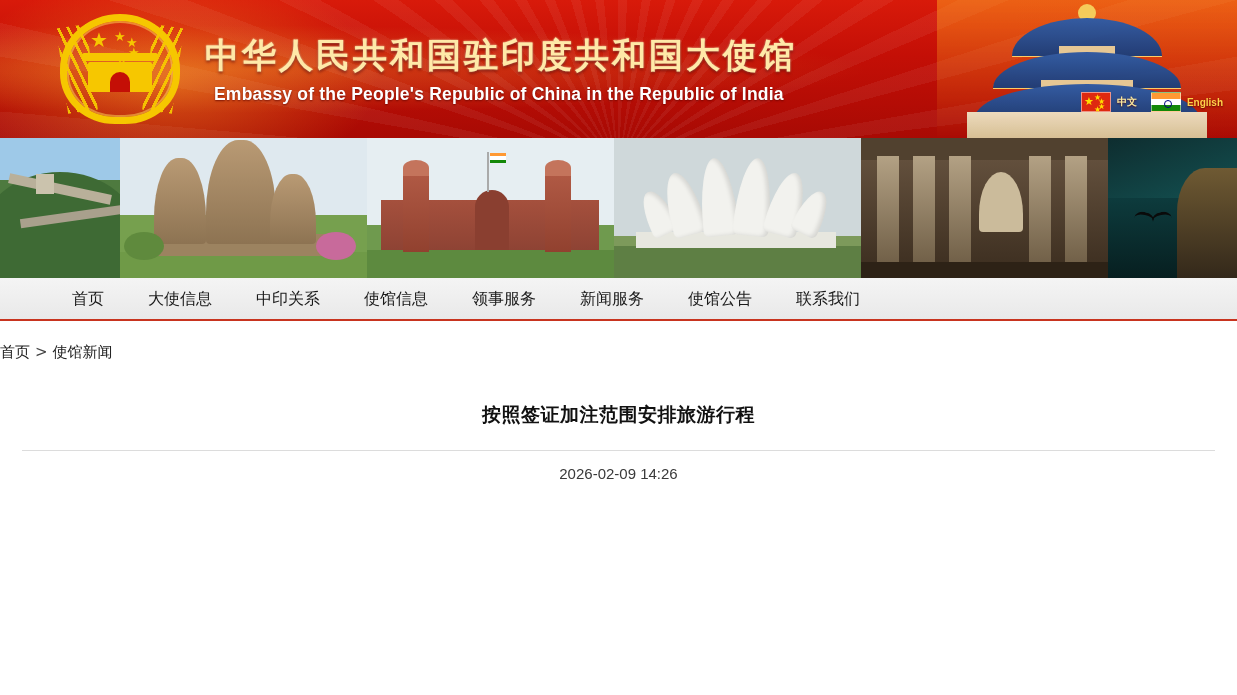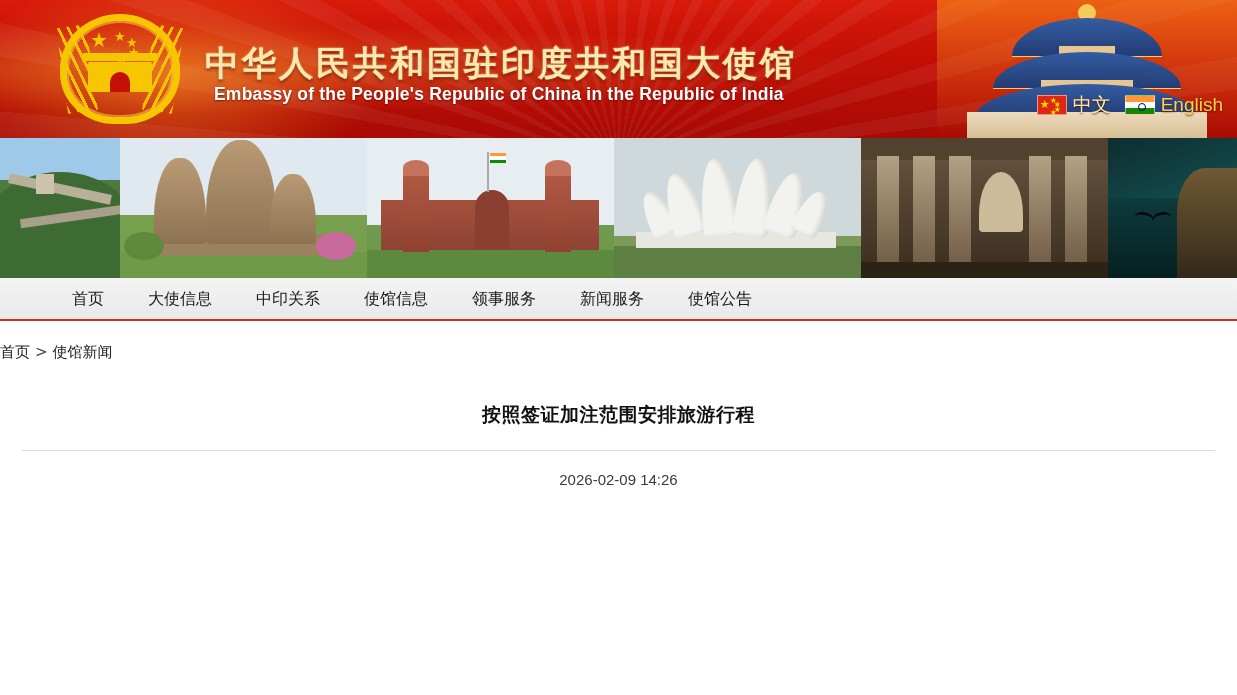--- a/index.html
+++ b/index.html
@@ -79,21 +79,20 @@
   .emblem .star.s3 { left: 38px; top: 14px; }
   .emblem .star.s4 { left: 26px; top: 20px; }
 
   .banner-title-cn {
     position: absolute; left: 205px; top: 33px;
     color: #ffe9a8;
     font-family: "DejaVu Sans", "Liberation Sans", sans-serif;
     font-size: 34px; font-weight: bold; letter-spacing: 3px;
     text-shadow: 0 2px 3px rgba(90,0,0,0.65), 0 0 2px #fff3c4;
     white-space: nowrap;
-    margin-top: 8px;
   }
   .banner-title-en {
     position: absolute; left: 214px; top: 84px;
     color: #ffffff;
     font-size: 17.5px; font-weight: bold; letter-spacing: .2px;
     text-shadow: 0 1px 2px rgba(90,0,0,0.7);
     white-space: nowrap;
   }
 
   
@@ -131,21 +130,21 @@
   .flag-cn .s0 { left: 2px; top: 3px; font-size: 11px; line-height: 11px; }
   .flag-cn .s1 { left: 12px; top: 1px; }
   .flag-cn .s2 { left: 16px; top: 5px; }
   .flag-cn .s3 { left: 16px; top: 10px; }
   .flag-cn .s4 { left: 12px; top: 13px; }
   .flag-in { background: linear-gradient(180deg,#ff9933 0 33.3%, #ffffff 33.3% 66.6%, #138808 66.6% 100%); position: relative; }
   .flag-in:after {
     content:""; position:absolute; left:12px; top:7px; width:6px; height:6px;
     border:1.2px solid #000080; border-radius:50%;
   }
-  .lang-label { color: #ffec9e; font-size: 19px; font-weight: normal; text-shadow: 0 1px 2px rgba(80,0,0,.8); }
+  .lang-label { color: #ffec9e; font-size: 10px; font-weight: bold; text-shadow: 0 1px 2px rgba(80,0,0,.8); }
   .lang-label.en { color: #ffd24a; }
 
   
   .photostrip { display: flex; width: 1237px; height: 140px; }
   .photo { position: relative; overflow: hidden; }
   .p1 { width: 120px; }
   .p2 { width: 247px; }
   .p3 { width: 247px; }
   .p4 { width: 247px; }
   .p5 { width: 247px; }
@@ -243,21 +242,21 @@
     text-align: center;
     font-family: "DejaVu Sans", "Liberation Sans", sans-serif;
     font-size: 19px; font-weight: bold; color: #111;
     margin: 40px 0 22px 0;
     letter-spacing: .5px;
   }
   .art-meta {
     text-align: center;
     font-size: 15px; color: #3a3a3a;
     border-top: 1px solid #dcdcdc;
-    padding-top: 20px;
+    padding-top: 14px;
     margin: 0 10px 24px 10px;
   }
   .art-body p {
     font-family: "DejaVu Sans", "Liberation Sans", sans-serif;
     font-size: 15.5px; line-height: 34px; color: #1b1b1b;
     margin: 0 0 14px 0;
     text-indent: 2em;
     text-align: justify;
   }
 </style>
@@ -368,20 +367,21 @@
 </div>
 
 <div class="navbar">
   <div class="nav-item">首页</div>
   <div class="nav-item">大使信息</div>
   <div class="nav-item">中印关系</div>
   <div class="nav-item">使馆信息</div>
   <div class="nav-item">领事服务</div>
   <div class="nav-item">新闻服务</div>
   <div class="nav-item">使馆公告</div>
+  <div class="nav-item">联系我们</div>
 </div>
 
 <div class="breadcrumb">
   <a>首页</a><span class="sep">&gt;</span><a>使馆新闻</a>
 </div>
 
 <div class="article">
   <div class="art-title">按照签证加注范围安排旅游行程</div>
   <div class="art-meta">2026-02-09 14:26</div>
 </div>

